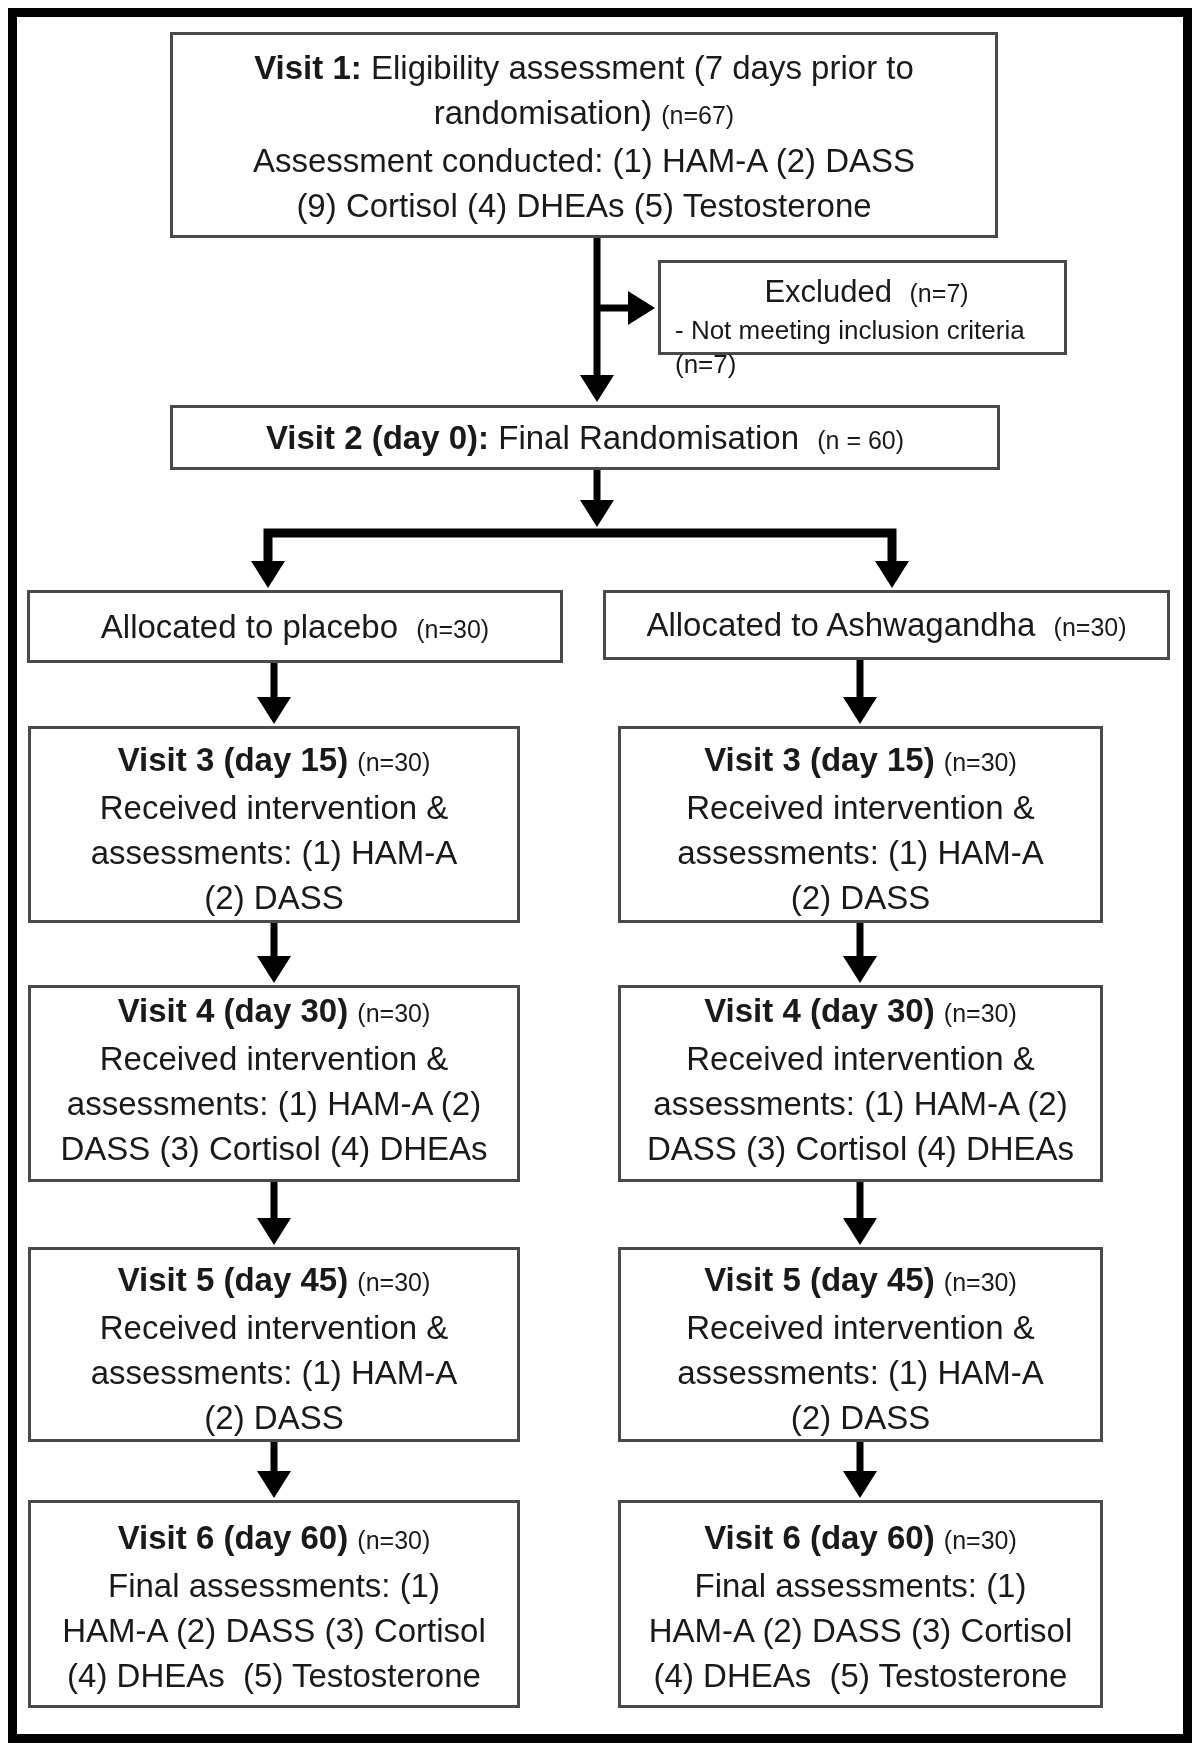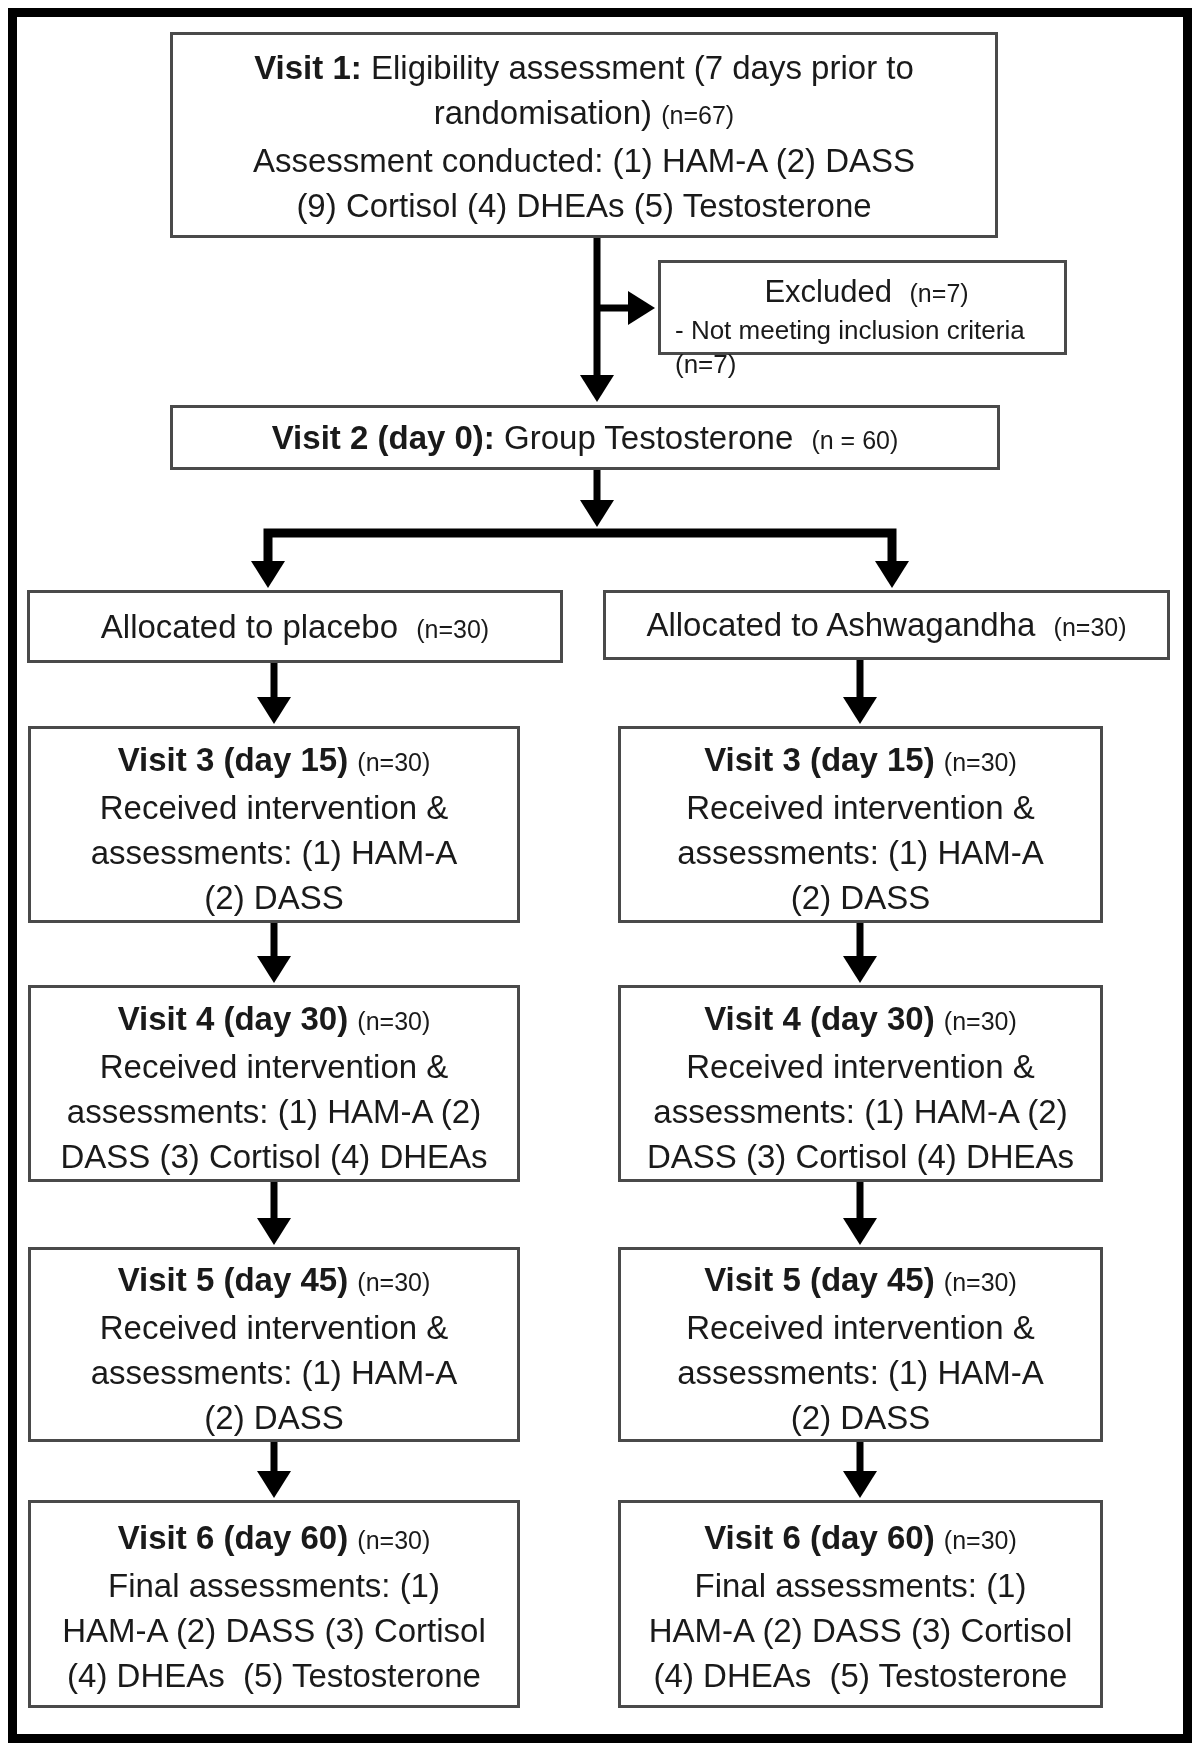--- a/index.html
+++ b/index.html
@@ -32,21 +32,21 @@
   .excl-l1  { font-size:31px; line-height:40px;text-align:center; }
   .excl-l2  { font-size:26px; line-height:34px; }
   .visit2   { left:170px; top:405px; width:830px; height:65px; }
   .visit2 .t{ line-height:59px; }
   .allocL   { left:27px;  top:590px; width:536px; height:73px; }
   .allocR   { left:603px; top:590px; width:567px; height:70px; }
   .allocL .t{ line-height:67px; } .allocR .t{ line-height:64px;text-align:center; }
   .colL { left:28px;  width:492px; }
   .colR { left:618px; width:485px; }
   .v3 { top:726px;  height:197px; padding-top:8px; }
-  .v4 { top:985px;  height:197px; padding-top:8px; }
+  .v4 { top:985px;  height:197px; }
   .v5 { top:1247px; height:195px; padding-top:7px; }
   .v6 { top:1500px; height:208px; padding-top:12px; }
 </style>
 </head>
 <body>
 
 <div id="canvas">
   <div class="frame"></div>
 
   <svg class="arrows" width="1200" height="1751" viewBox="0 0 1200 1751">
@@ -124,21 +124,21 @@
     <div class="excl-l1">
       <span>Excluded</span>
       <span class="small nsp">(n=7)</span>
     </div>
     <div class="excl-l2 pre">- Not meeting inclusion criteria (n=7)</div>
   </div>
 
   <div class="box visit2">
     <div class="t">
       <b>Visit 2 (day 0):</b>
-      <span>Group Testosterone</span>
+      <span>Final Randomisation</span>
       <span class="small nsp">(n = 60)</span>
     </div>
   </div>
 
   <div class="box allocL">
     <div class="t">
       <span>Allocated to placebo</span>
       <span class="small nsp">(n=30)</span>
     </div>
   </div>

